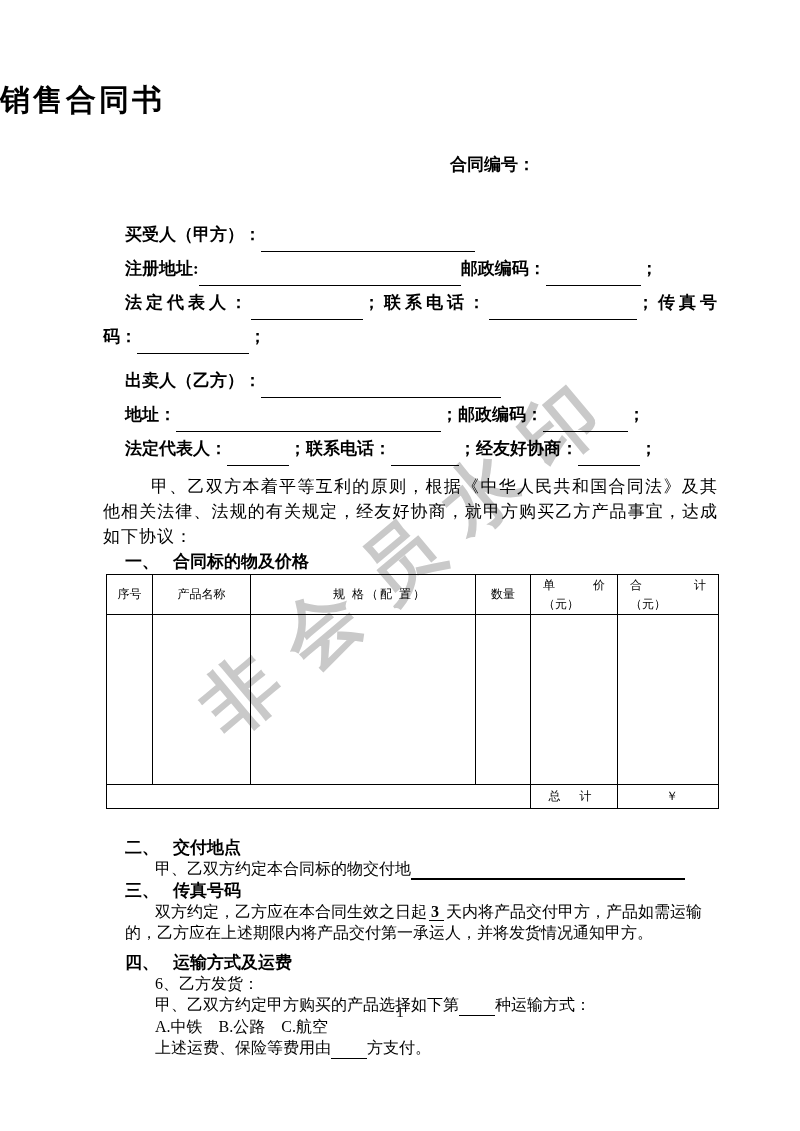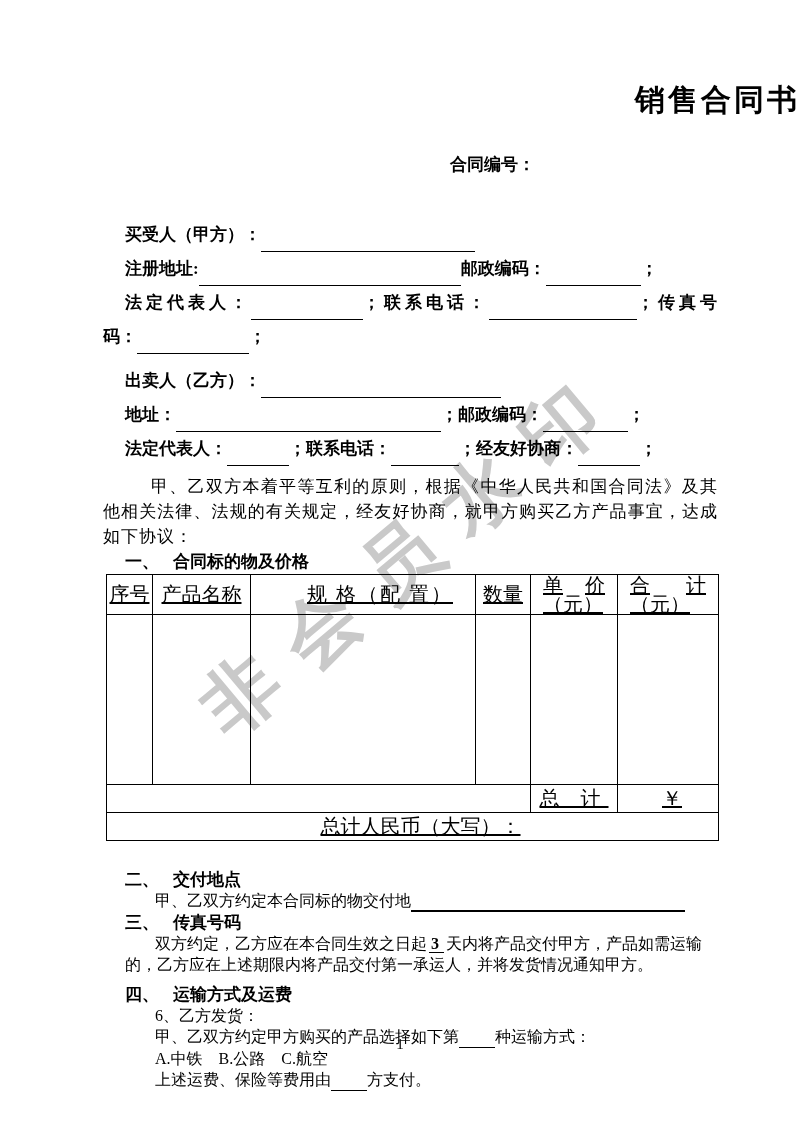--- a/index.html
+++ b/index.html
@@ -21,21 +21,21 @@
     font-family:"Liberation Sans","DejaVu Sans",sans-serif;
     font-weight:700;
     font-size:76px;
     letter-spacing:28px;
     white-space:nowrap;
     z-index:0;
     pointer-events:none;
   }
   .content { position:relative; z-index:1; }
   .title {
-    text-align:right;
+    text-align:left;
     font-size:30px;
     font-weight:bold;
     letter-spacing:3px;
     line-height:32px;
   }
   .contract-no {
     margin-top:38px;
     padding-left:450px;
     font-weight:bold;
     line-height:22px;
@@ -86,22 +86,21 @@
     border-bottom:1.5px solid #000;
     padding:0 5px 0 2px;
     margin:0 2px;
   }
   
   table.items {
     margin:2px 0 0 106px;
     width:612px;
     border-collapse:collapse;
     table-layout:fixed;
-    font-size:20px;
-    text-decoration:underline;
+    font-size:12px;
   }
   table.items th, table.items td {
     border:1px solid #000;
     font-weight:normal;
     text-align:center;
     vertical-align:middle;
     overflow:hidden;
   }
   table.items thead tr { height:40px; }
   tr.body-row { height:170px; }
@@ -204,23 +203,20 @@
           <td></td>
           <td></td>
           <td></td>
           <td></td>
         </tr>
         <tr class="total-row">
           <td colspan="4"></td>
           <td class="total-label">总 计</td>
           <td class="currency">￥</td>
         </tr>
-        <tr class="grand-row">
-          <td colspan="6" class="grand">总计人民币（大写）：</td>
-        </tr>
       </tbody>
     </table>
 
     <div class="sec2">
       <div class="sec-header">
         <span class="secnum">二、</span><span>交付地点</span>
       </div>
       <div class="sec-body indent-first">
         <span>甲、乙双方约定本合同标的物交付地</span><span class="bl bl2 w274"></span>
       </div>

